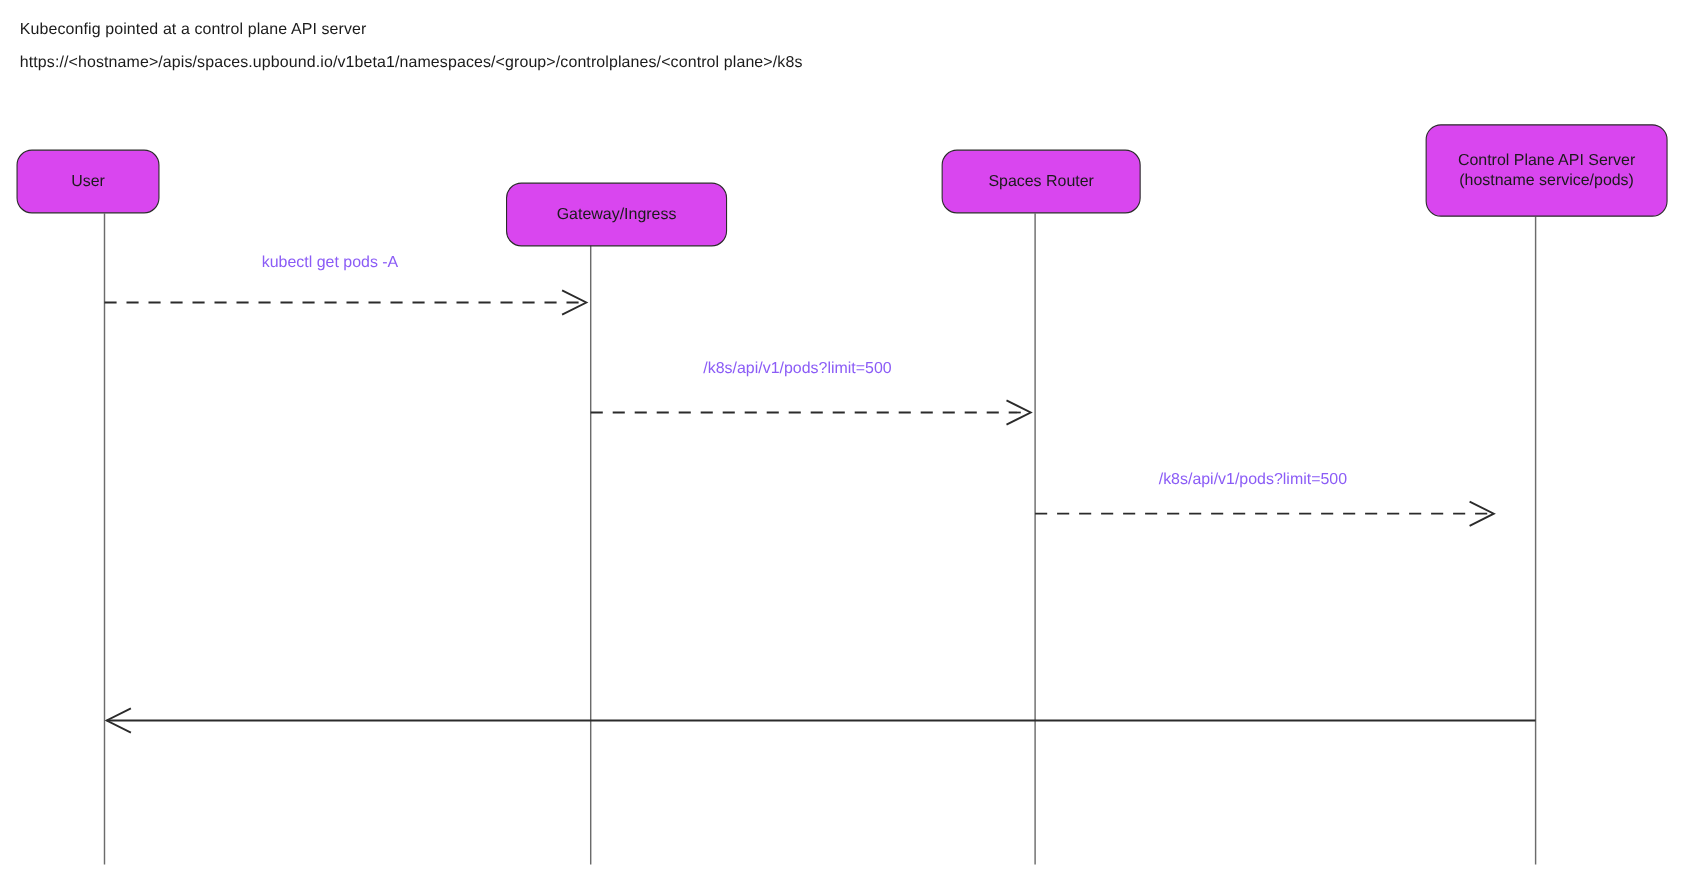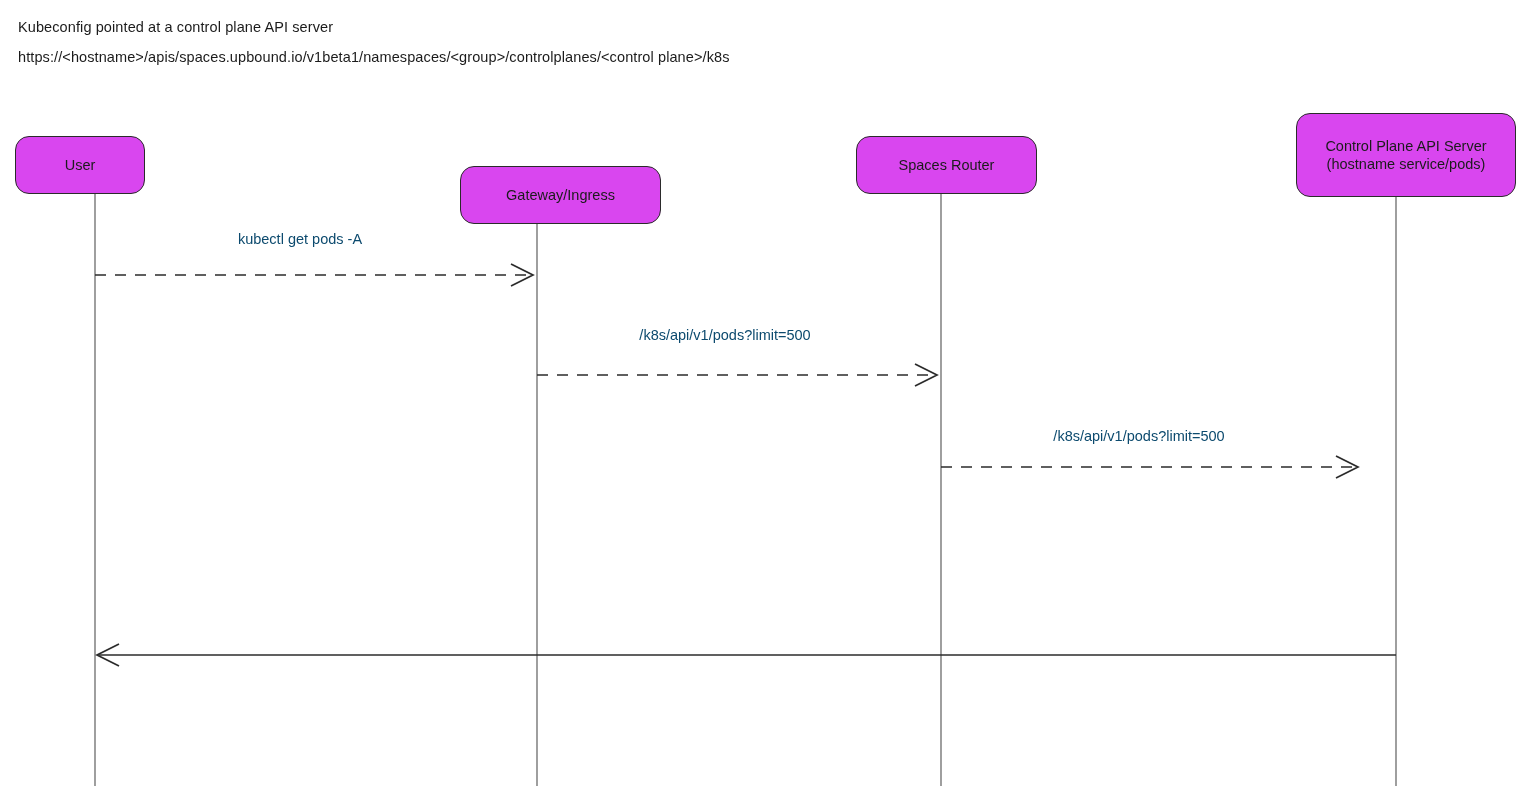--- a/index.html
+++ b/index.html
@@ -45,21 +45,21 @@
     font-size: 14.5px;
     line-height: 1.25;
     color: #1b1b1b;
     z-index: 3;
   }
   .participant .pname { display: block; white-space: nowrap; }
 
   .msg-label {
     position: absolute;
     font-size: 14.5px;
-    color: #0c4a6e;
+    color: #8b5cf6;
     white-space: nowrap;
     transform: translateX(-50%);
     z-index: 4;
   }
 </style>
 </head>
 <body>
 
 <svg id="canvas" viewBox="0 0 1532 803" xmlns="http://www.w3.org/2000/svg">
   <g id="lifelines-group">

